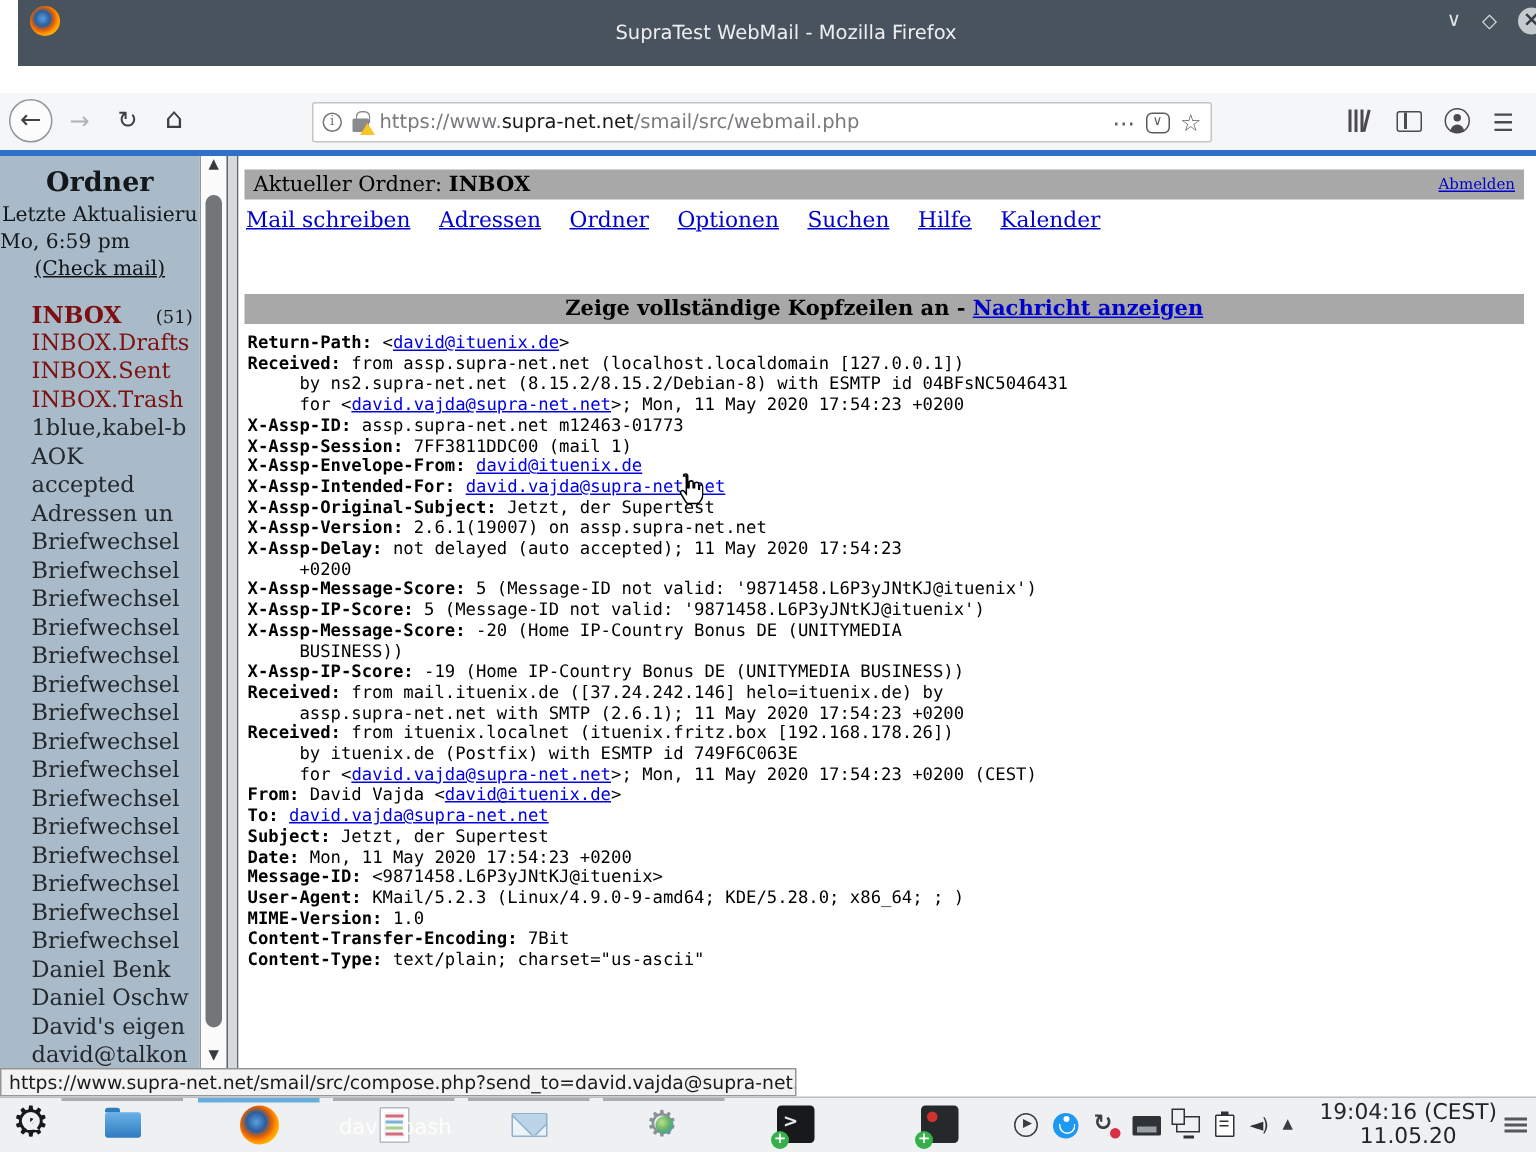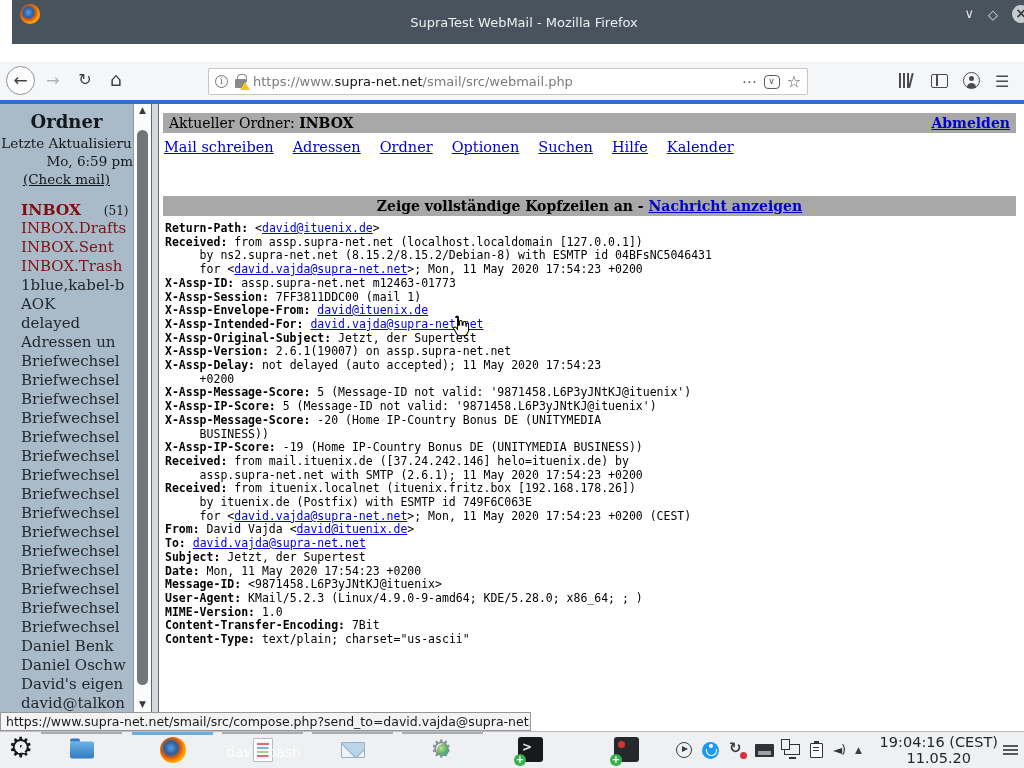--- a/index.html
+++ b/index.html
@@ -75,21 +75,21 @@
   .acct-ico::after { content:""; position:absolute; left:2.5px; bottom:0.5px; width:9px; height:5px; border-radius:5px 5px 0 0; background:#4a4a4f; }
   .menu-ico { position:absolute; left:995px; top:10px; font-size:16px; color:#4a4a4f; }
 
   .accent-line { position:absolute; left:0; top:100px; width:1024px; height:4px; background:#2d72c8; }
 
   
   .sidebar { position:absolute; left:0; top:104px; width:133px; height:627px; background:#a9bac9;
     font-family:"DejaVu Serif","Liberation Serif",serif; color:#15181b; overflow:hidden; }
   .sb-title { text-align:center; font-weight:bold; font-size:18px; margin-top:7px; }
   .sb-updated { text-align:center; font-size:13.5px; margin-top:3px; white-space:nowrap; overflow:hidden; }
-  .sb-time { text-align:right; font-size:13.5px; margin-top:2px; }
+  .sb-time { text-align:left; font-size:13.5px; margin-top:2px; }
   .sb-check { text-align:center; font-size:13.5px; margin-top:2px; }
   .sb-check span { text-decoration:underline; color:#101418; }
   .folder-list { position:absolute; left:0; top:96px; width:133px; }
   .folder { padding-left:21px; height:19px; line-height:19px; font-size:15px; white-space:nowrap; overflow:hidden; }
   .folder .flabel { color:#23282d; }
   .folder.special .flabel { color:#7c1212; }
   .folder.inbox .flabel { color:#7c0f0f; font-weight:bold; font-size:15.5px; }
   .folder .fcount { color:#15181b; font-size:12px;margin-left:18px; }
 
   
@@ -101,21 +101,21 @@
   .frame-divider { position:absolute; left:151px; top:104px; width:8px; height:627px; background:#d7dadd;
     border-left:1px solid #5f686e; border-right:1px solid #5f686e; }
 
   
   .mainframe { position:absolute; left:159px; top:104px; width:865px; height:627px; background:#fff;
     font-family:"DejaVu Serif","Liberation Serif",serif; }
   .graybar1 { margin:9px 8px 0 4px; height:20px; background:#a8a8a8; display:flex; align-items:center;
     padding:0 6px; font-size:14px; color:#000; }
   .graybar1 .left { flex:1; white-space:nowrap; }
   .graybar1 b { font-weight:bold; }
-  .logout { font-weight:bold; color:#0000cc; text-decoration:underline; font-size:14px;margin-left:36px; }
+  .logout { font-weight:normal; color:#0000cc; text-decoration:underline; font-size:10px;margin-left:36px; }
   .wm-nav { margin:6px 0 0 5px; font-size:14.5px; }
   .wm-nav .wlink { color:#0000cc; text-decoration:underline; margin-right:19px; }
   .graybar2 { margin:41px 8px 0 4px; height:20px; background:#a8a8a8; text-align:center; font-size:14px;
     line-height:20px; font-weight:bold; color:#000; }
   .graybar2 .msglink { color:#0000cc; text-decoration:underline; }
   .mail-headers { margin:6px 0 0 6px; font-family:"DejaVu Sans Mono","Liberation Mono",monospace;
     font-size:11.5px; line-height:13.7px; color:#000; white-space:pre; }
   .mline .mkey { font-weight:bold; }
   .mline .mlink { color:#0000e0; text-decoration:underline; }
 
@@ -266,21 +266,21 @@
     <div class="sb-updated">Letzte Aktualisieru</div>
     <div class="sb-time">Mo, 6:59 pm</div>
     <div class="sb-check"><span>(Check mail)</span></div>
     <div class="folder-list">
         <div class="folder inbox"><span class="flabel">INBOX</span> <span class="fcount">(51)</span></div>
         <div class="folder special"><span class="flabel">INBOX.Drafts</span></div>
         <div class="folder special"><span class="flabel">INBOX.Sent</span></div>
         <div class="folder special"><span class="flabel">INBOX.Trash</span></div>
         <div class="folder plain"><span class="flabel">1blue,kabel-b</span></div>
         <div class="folder plain"><span class="flabel">AOK</span></div>
-        <div class="folder plain"><span class="flabel">delayed</span></div>
+        <div class="folder plain"><span class="flabel">accepted</span></div>
         <div class="folder plain"><span class="flabel">Adressen un</span></div>
         <div class="folder plain"><span class="flabel">Briefwechsel</span></div>
         <div class="folder plain"><span class="flabel">Briefwechsel</span></div>
         <div class="folder plain"><span class="flabel">Briefwechsel</span></div>
         <div class="folder plain"><span class="flabel">Briefwechsel</span></div>
         <div class="folder plain"><span class="flabel">Briefwechsel</span></div>
         <div class="folder plain"><span class="flabel">Briefwechsel</span></div>
         <div class="folder plain"><span class="flabel">Briefwechsel</span></div>
         <div class="folder plain"><span class="flabel">Briefwechsel</span></div>
         <div class="folder plain"><span class="flabel">Briefwechsel</span></div>

